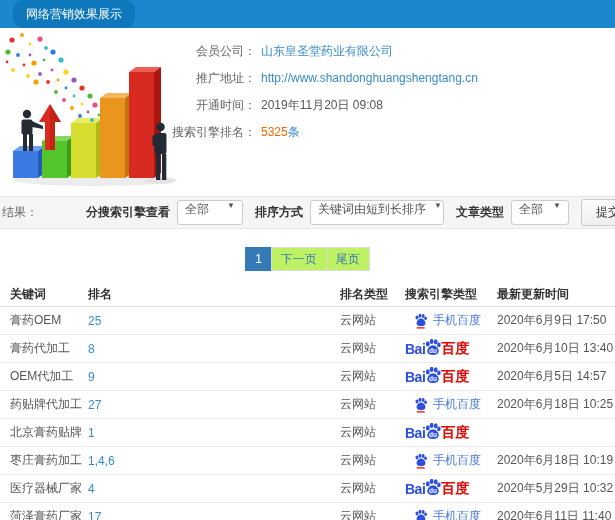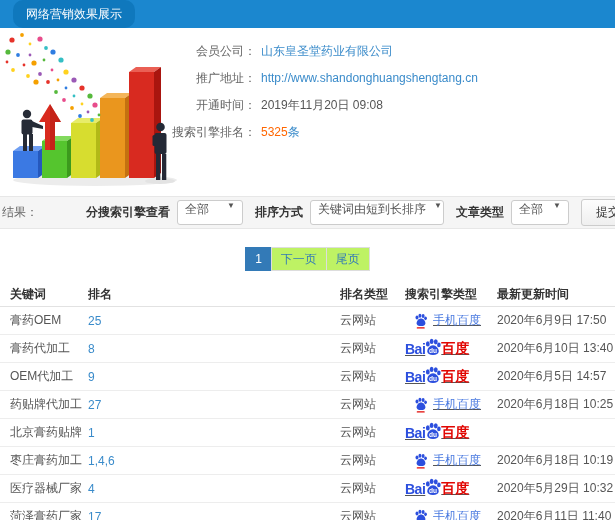--- a/index.html
+++ b/index.html
@@ -72,21 +72,21 @@
   .trow{
     display:grid;grid-template-columns:78px 252px 65px 92px auto;
     align-items:center;height:27px;border-bottom:1px solid #ededed;
     padding-left:10px;font-size:12px;color:#555;
   }
   .trow.thead{height:24px;font-weight:bold;color:#333;border-bottom:1px solid #e2e2e2;}
   .cell{overflow:hidden;white-space:nowrap;}
   a.rank-link{color:var(--link-blue,#3a8bca);text-decoration:none;cursor:pointer;}
 
   
-  .engine-cell{display:flex;align-items:center;text-decoration:underline;}
+  .engine-cell{display:flex;align-items:center;}
   .logo-mobile{display:flex;align-items:center;gap:5px;padding-left:9px;}
   .logo-mobile .pawwrap{color:var(--baidu-blue,#2c4fde);display:flex;}
   .logo-mobile .mtext{color:var(--mobile-baidu-blue,#4a7ae0);font-size:12px;}
   .logo-baidu{display:flex;align-items:center;padding-left:0;}
   .logo-baidu .bai{color:var(--baidu-blue,#2c4fde);font-size:14px;letter-spacing:-0.5px;}
   .logo-baidu .pawwrap{color:var(--baidu-blue,#2c4fde);display:flex;margin:0 -1px 3px -1px;}
   .logo-baidu .bdred{color:var(--baidu-red,#e10602);font-size:14px;}
   .pawwrap svg{display:block;}
 </style>
 </head>

